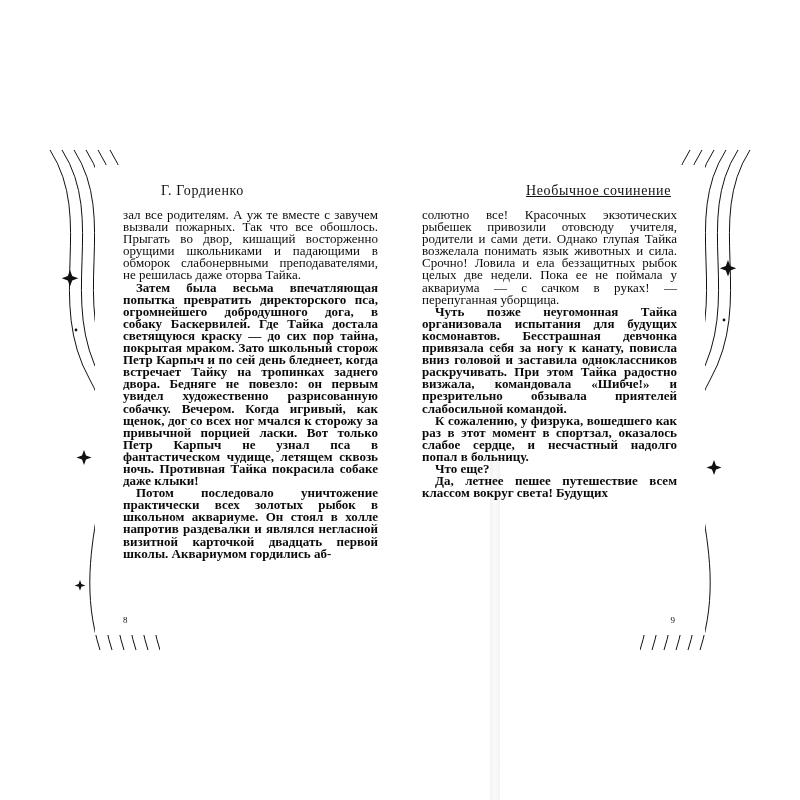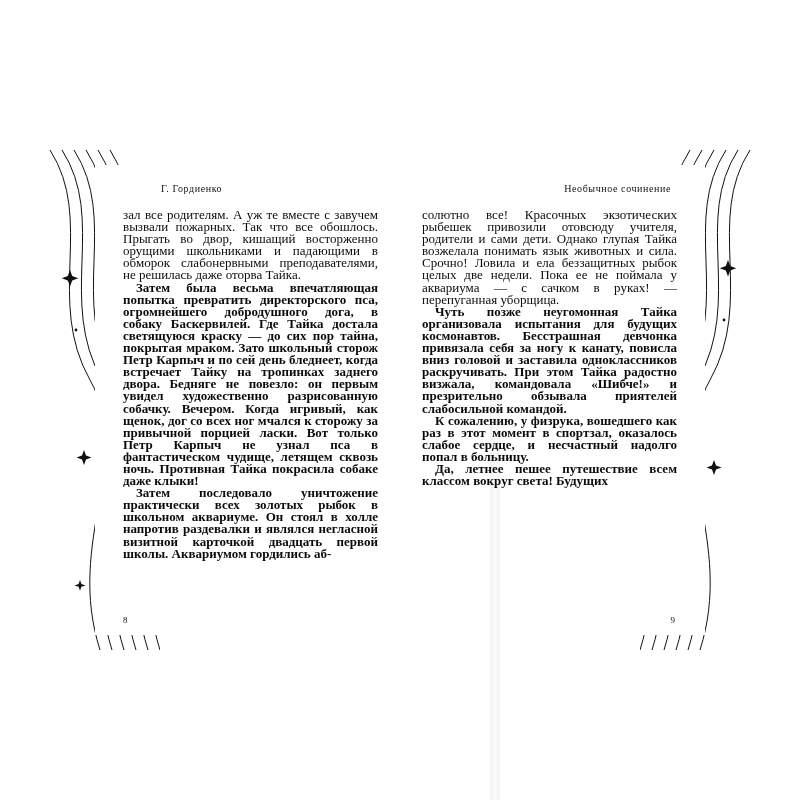--- a/index.html
+++ b/index.html
@@ -28,28 +28,28 @@
     position: relative;
     width: 305px;
     height: 470px;
     box-sizing: border-box;
     background: #ffffff;
   }
   .leaf-left { padding: 18px 22px 0 28px; }
   .leaf-right { padding: 18px 28px 0 22px; }
 
   .running-head {
-    font-size: 10px;
+    font-size: 14px;
     letter-spacing: 0.6px;
     color: #111;
     height: 16px;
     white-space: nowrap;
   }
   .rh-left { text-align: left; padding-left: 38px; }
-  .rh-right { text-align: right; padding-right: 6px; }
+  .rh-right { text-align: right; padding-right: 6px; text-decoration: underline; }
 
   .body-col {
     margin-top: 10px;
     width: 100%;
   }
   .body-col p {
     margin: 0;
     font-size: 13px;
     line-height: 12.1px;
     text-align: justify;
@@ -150,31 +150,32 @@
   <div class="edge-shadow edge-shadow-left"></div>
   <div class="edge-shadow edge-shadow-right"></div>
 
   <div class="spread">
 
     <div class="leaf leaf-left">
       <div class="running-head rh-left">Г. Гордиенко</div>
       <div class="body-col">
         <p>зал все родителям. А уж те вместе с за­вучем вызвали пожарных. Так что все обошлось. Прыгать во двор, кишащий восторженно орущими школьниками и падающими в обморок слабонерв­ными преподавателями, не решилась даже оторва Тайка.</p>
         <p class="ind">Затем была весьма впечатляющая попытка превратить директорско­го пса, огромнейшего добродушного дога, в собаку Баскервилей. Где Тай­ка достала светящуюся краску — до сих пор тайна, покрытая мраком. Зато школьный сторож Петр Карпыч и по сей день бледнеет, когда встречает Тай­ку на тропинках заднего двора. Бедняге не повезло: он первым увидел художествен­но разрисованную собачку. Вечером. Когда игривый, как щенок, дог со всех ног мчался к сторожу за привычной порцией ласки. Вот только Петр Кар­пыч не узнал пса в фантастическом чу­дище, летящем сквозь ночь. Противная Тайка покрасила собаке даже клыки!</p>
-        <p class="ind">Затем последовало уничтоже­ние практически всех золотых рыбок в школьном аквариуме. Он стоял в холле напротив раздевалки и являлся неглас­ной визитной карточкой двадцать пер­вой школы. Аквариумом гордились аб-</p>
+        <p class="ind">Потом последовало уничтоже­ние практически всех золотых рыбок в школьном аквариуме. Он стоял в холле напротив раздевалки и являлся неглас­ной визитной карточкой двадцать пер­вой школы. Аквариумом гордились аб-</p>
       </div>
       <div class="folio folio-left">8</div>
     </div>
 
     <div class="leaf leaf-right">
       <div class="running-head rh-right">Необычное сочинение</div>
       <div class="body-col">
         <p>солютно все! Красочных экзотических рыбешек привозили отовсюду учителя, родители и сами дети. Однако глупая Тайка возжелала понимать язык живот­ных и сила. Срочно! Ловила и ела безза­щитных рыбок целых две недели. Пока ее не поймала у аквариума — с сачком в руках! — перепуганная уборщица.</p>
         <p class="ind">Чуть позже неугомонная Тайка организовала испытания для будущих космонавтов. Бесстрашная девчонка привязала себя за ногу к канату, по­висла вниз головой и заставила одно­классников раскручивать. При этом Тайка радостно визжала, командовала «Шибче!» и презрительно обзывала приятелей слабосильной командой.</p>
         <p class="ind">К сожалению, у физрука, вошед­шего как раз в этот момент в спортзал, оказалось слабое сердце, и несчаст­ный надолго попал в больницу.</p>
+        <p class="ind">Что еще?</p>
         <p class="ind">Да, летнее пешее путешествие всем классом вокруг света! Будущих</p>
       </div>
       <div class="folio folio-right">9</div>
     </div>
 
     <div class="gutter"></div>
   </div>
 </div>
 
 </body></html>

